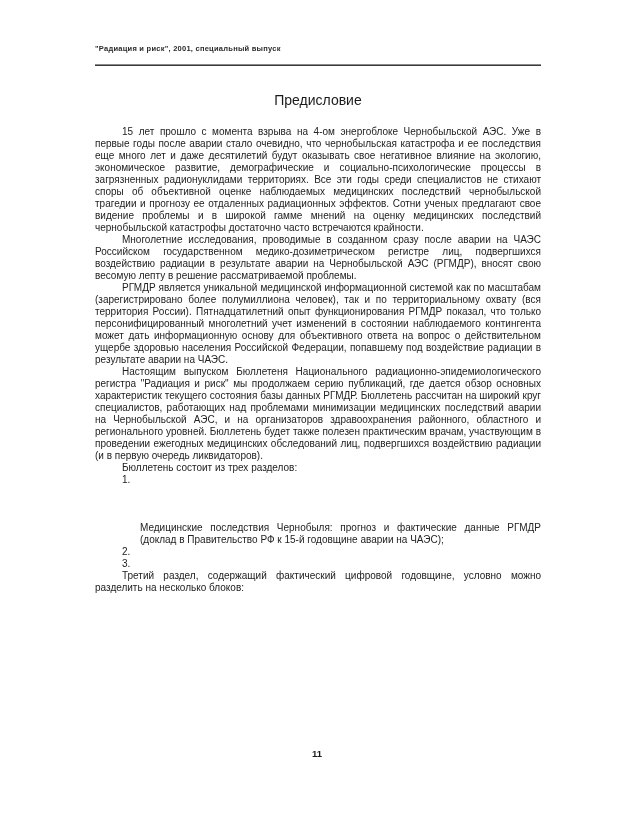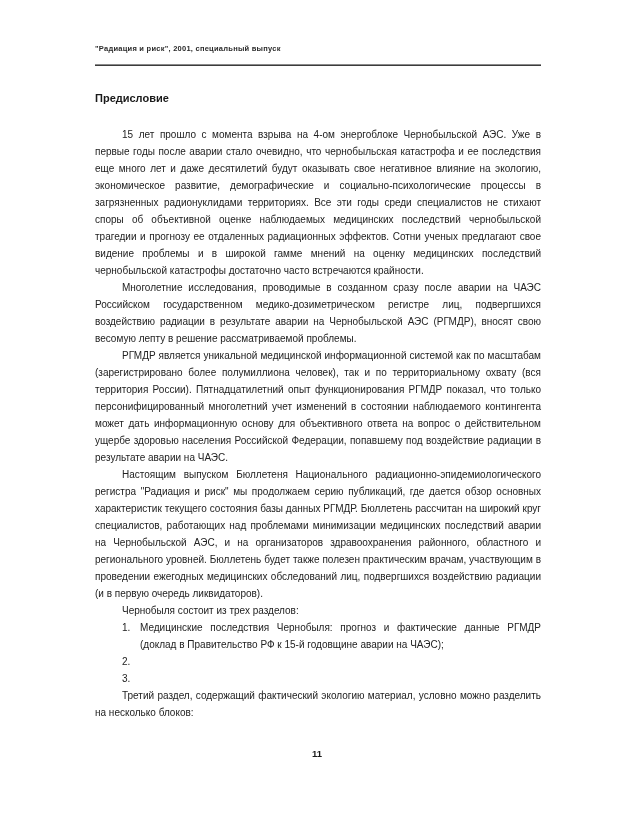--- a/index.html
+++ b/index.html
@@ -28,46 +28,47 @@
   .header-rule {
     position: absolute;
     left: 95px; top: 64px; width: 446px;
     height: 1px;
     background: #3c3c3c;
     border-top: 1px solid #8a8a8a;
   }
   .doc-title {
     position: absolute;
     left: 95px; top: 92px; width: 446px;
-    text-align: left;
-    font-weight: bold;
-    font-size: 11px;
+    text-align: center;
+    font-weight: normal;
+    font-size: 14px;
     color: #1a1a1a;
   }
   .body-text {
     position: absolute;
     left: 95px; top: 126px; width: 446px;
     font-size: 10px;
-    line-height: 17px;
+    line-height: 12px;
     text-align: justify;
     color: #222222;
   }
   .para {
     margin: 0;
     text-indent: 27px;
   }
   .sections-list { margin: 0; }
   .list-item { display: flex; }
   .list-num {
     flex: 0 0 18px;
     margin-left: 27px;
   }
   .list-text {
     flex: 1;
     text-align: justify;
+    margin-top: 48px;
   }
   .page-number {
     position: absolute;
     left: 0; top: 748px; width: 634px;
     text-align: center;
     font-weight: bold;
     font-size: 9.5px;
     color: #1a1a1a;
   }
 </style>
@@ -82,33 +83,33 @@
 
   <div class="header-rule"></div>
 
   <div class="doc-title">Предисловие</div>
 
   <div class="body-text">
     <p class="para">15 лет прошло с момента взрыва на 4-ом энергоблоке Чернобыльской АЭС. Уже в первые годы после аварии стало очевидно, что чернобыльская катастрофа и ее последствия еще много лет и даже десятилетий будут оказывать свое негативное влияние на экологию, экономическое развитие, демографические и социально-психологические процессы в загрязненных радионуклидами территориях. Все эти годы среди специалистов не стихают споры об объективной оценке наблюдаемых медицинских последствий чернобыльской трагедии и прогнозу ее отдаленных радиационных эффектов. Сотни ученых предлагают свое видение проблемы и в широкой гамме мнений на оценку медицинских последствий чернобыльской катастрофы достаточно часто встречаются крайности.</p>
     <p class="para">Многолетние исследования, проводимые в созданном сразу после аварии на ЧАЭС Российском государственном медико-дозиметрическом регистре лиц, подвергшихся воздействию радиации в результате аварии на Чернобыльской АЭС (РГМДР), вносят свою весомую лепту в решение рассматриваемой проблемы.</p>
     <p class="para">РГМДР является уникальной медицинской информационной системой как по масштабам (зарегистрировано более полумиллиона человек), так и по территориальному охвату (вся территория России). Пятнадцатилетний опыт функционирования РГМДР показал, что только персонифицированный многолетний учет изменений в состоянии наблюдаемого контингента может дать информационную основу для объективного ответа на вопрос о действительном ущербе здоровью населения Российской Федерации, попавшему под воздействие радиации в результате аварии на ЧАЭС.</p>
     <p class="para">Настоящим выпуском Бюллетеня Национального радиационно-эпидемиологического регистра "Радиация и риск" мы продолжаем серию публикаций, где дается обзор основных характеристик текущего состояния базы данных РГМДР. Бюллетень рассчитан на широкий круг специалистов, работающих над проблемами минимизации медицинских последствий аварии на Чернобыльской АЭС, и на организаторов здравоохранения районного, областного и регионального уровней. Бюллетень будет также полезен практическим врачам, участвующим в проведении ежегодных медицинских обследований лиц, подвергшихся воздействию радиации (и в первую очередь ликвидаторов).</p>
-    <p class="para">Чернобыля состоит из трех разделов:</p>
+    <p class="para">Бюллетень состоит из трех разделов:</p>
 
     <div class="sections-list">
       <div class="list-item">
         <span class="list-num">1.</span>
         <span class="list-text">Медицинские последствия Чернобыля: прогноз и фактические данные РГМДР (доклад в Правительство РФ к 15-й годовщине аварии на ЧАЭС);</span>
       </div>
       <div class="list-item">
         <span class="list-num">2.</span>
       </div>
       <div class="list-item">
         <span class="list-num">3.</span>
       </div>
     </div>
 
-    <p class="para">Третий раздел, содержащий фактический экологию материал, условно можно разделить на несколько блоков:</p>
+    <p class="para">Третий раздел, содержащий фактический цифровой годовщине, условно можно разделить на несколько блоков:</p>
   </div>
 
   <div class="page-number">11</div>
 
 </div>
 
 </body></html>

